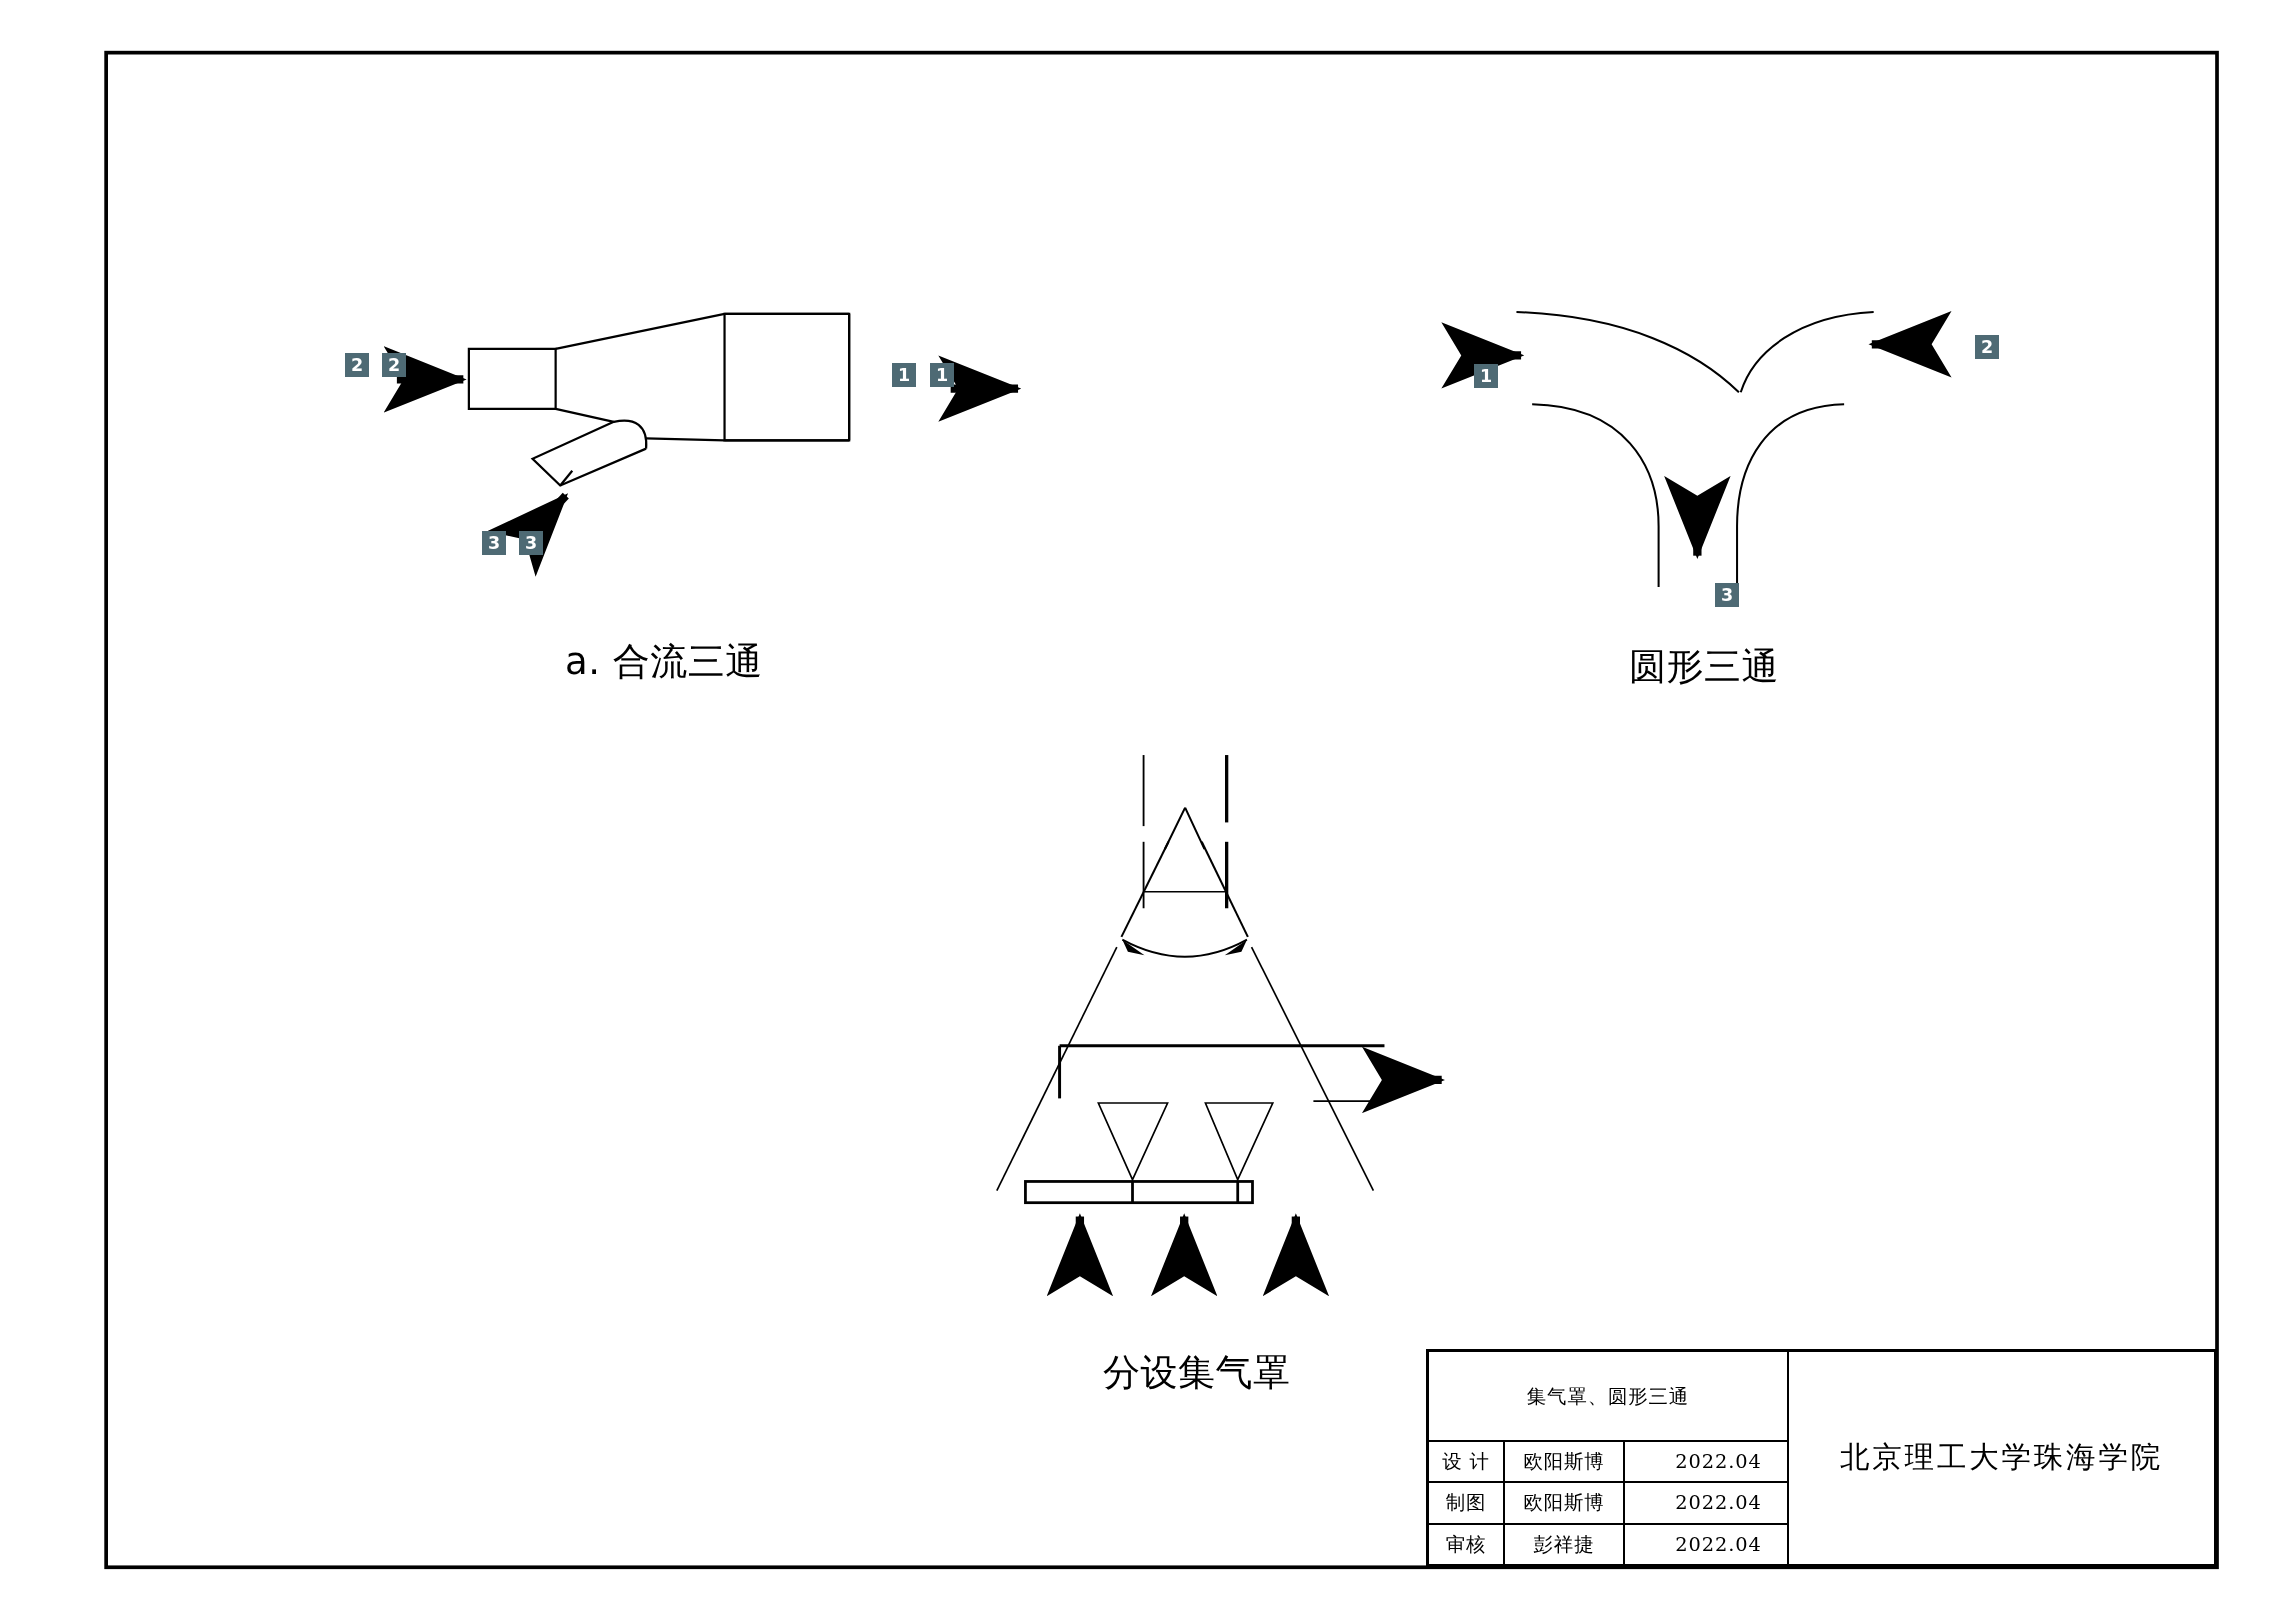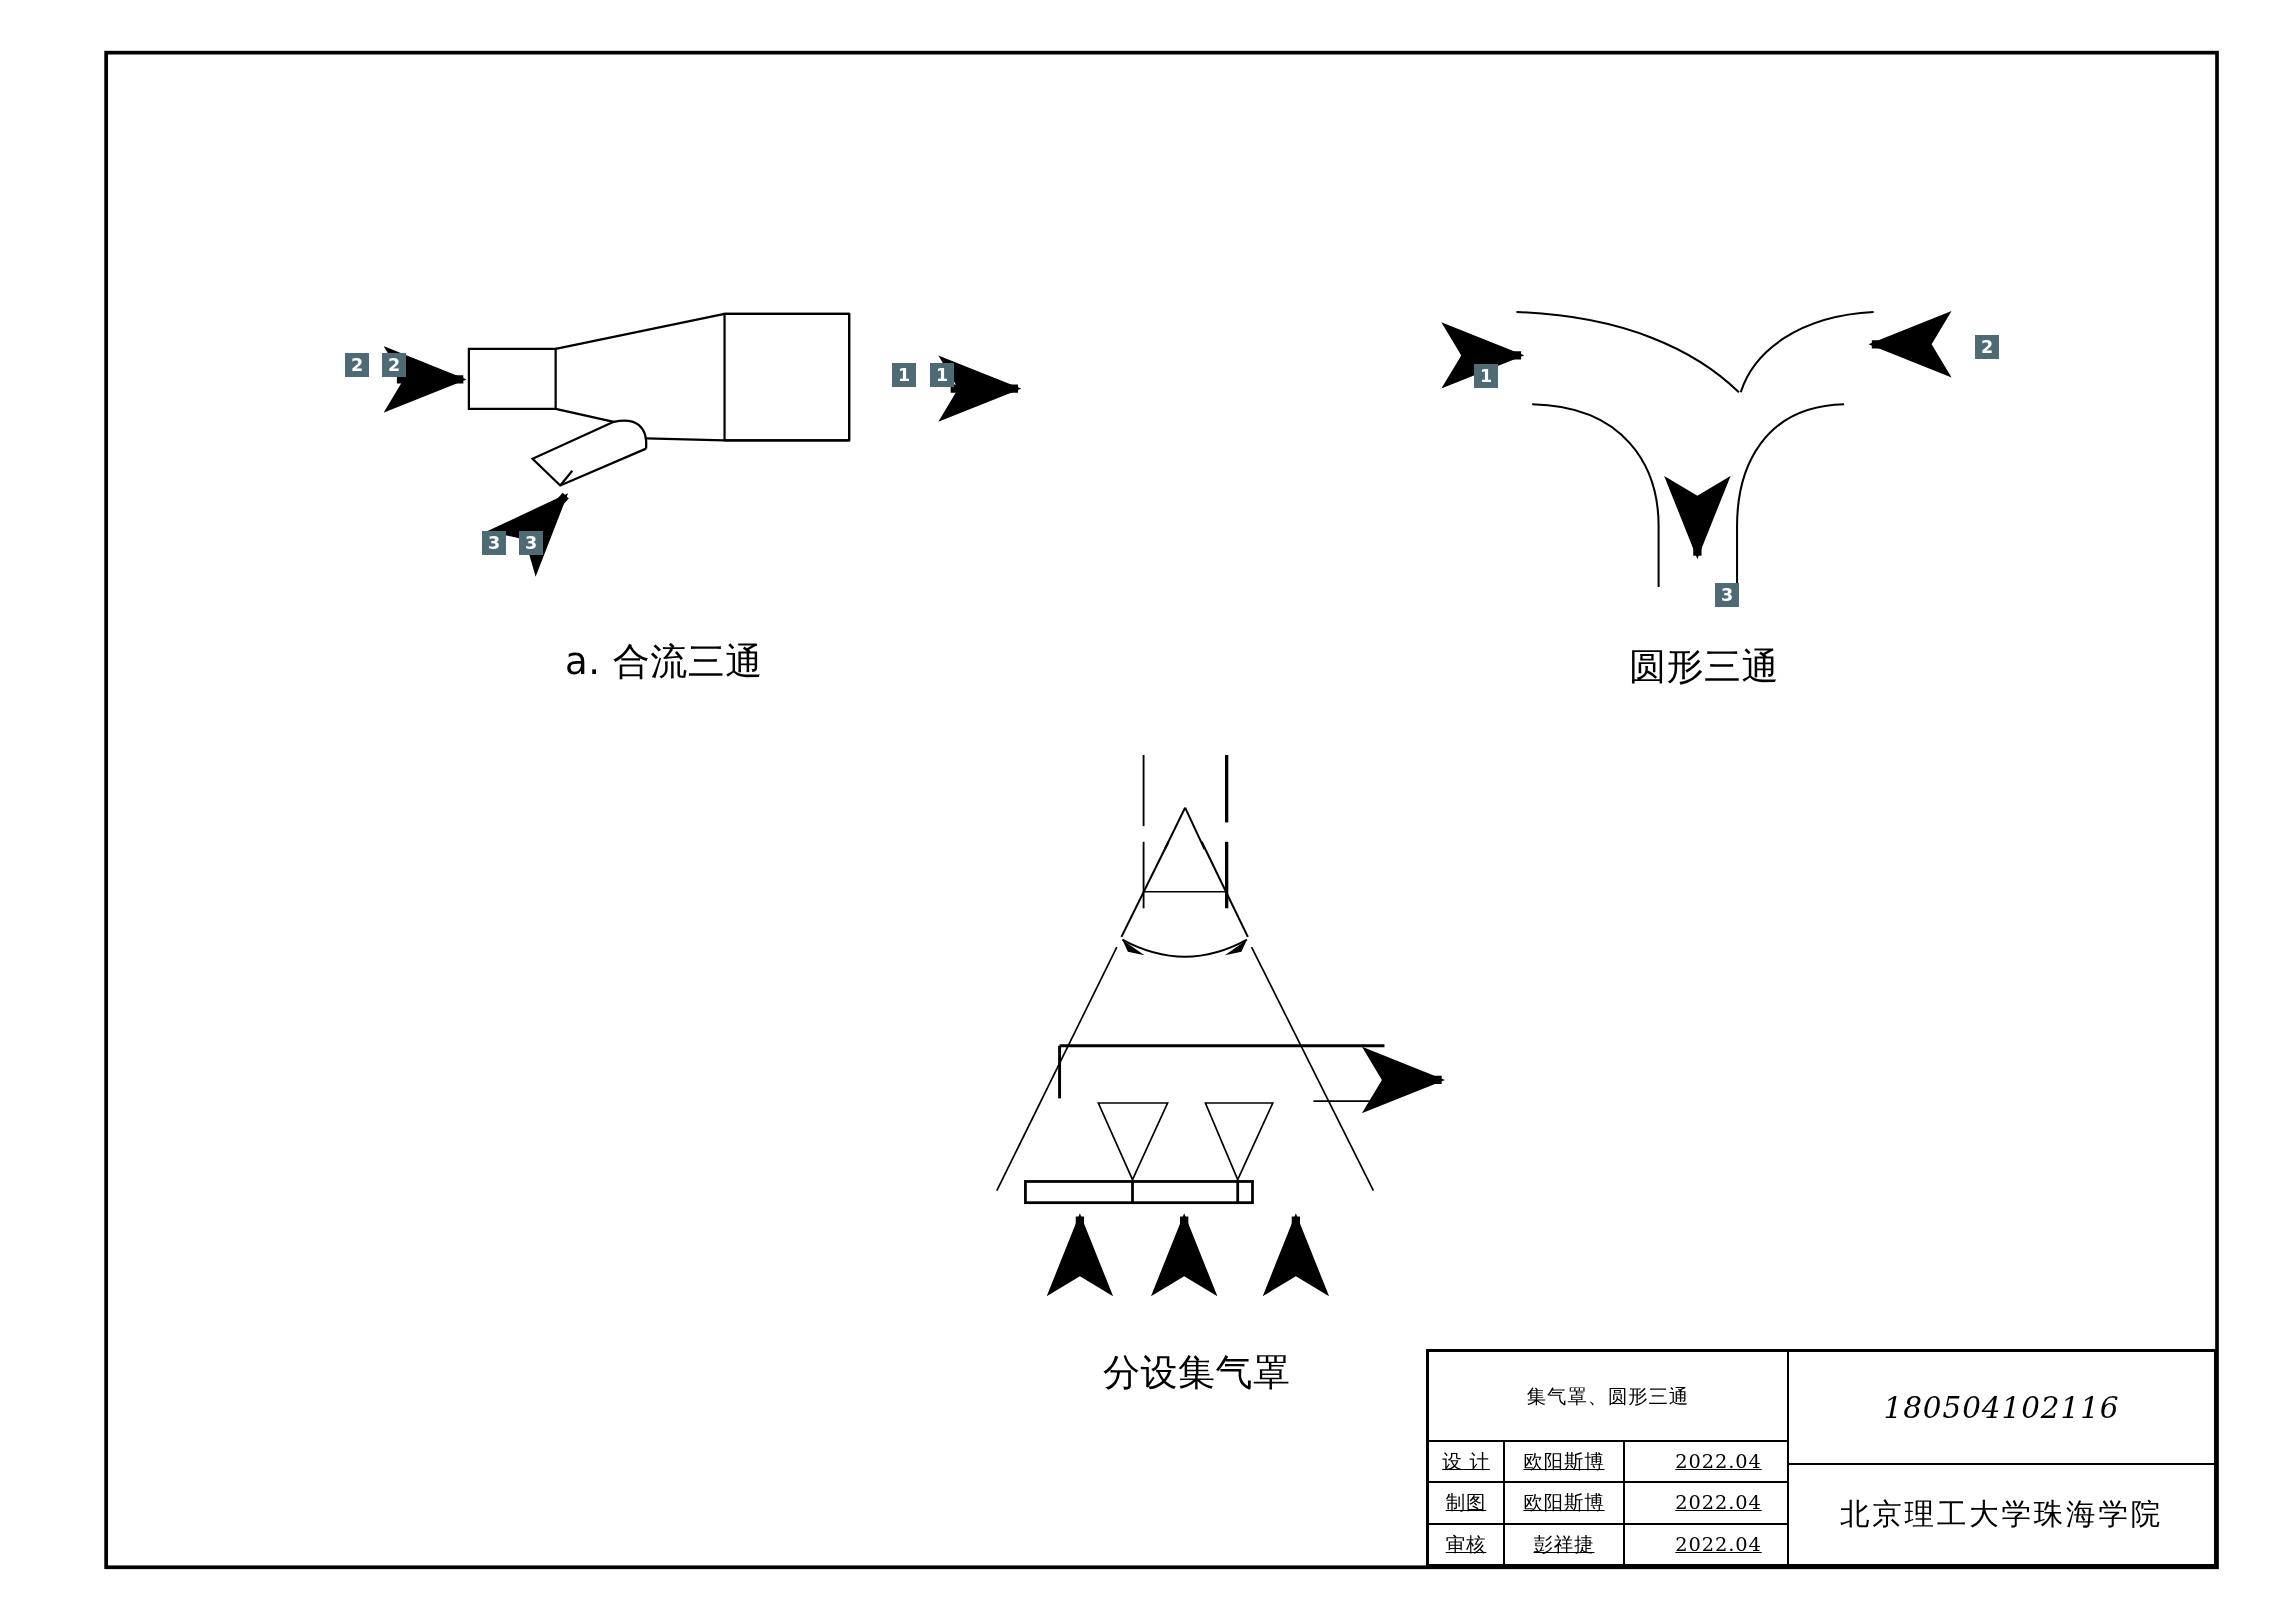--- a/index.html
+++ b/index.html
@@ -79,21 +79,20 @@
     font-family: "DejaVu Serif", "Liberation Serif", serif;
     font-size: 19.4px;
     letter-spacing: 0.9px;
     color: #000;
   }
   .tb-row {
     flex: 1;
     display: flex;
     box-sizing: border-box;
     border-bottom: 2.8px solid #000;
-    text-decoration: underline;
   }
   .tb-row:last-child { border-bottom: none; text-align: right; }
   .tb-c1 {
     width: 76px;
     border-right: 2.8px solid #000;
     box-sizing: border-box;
   }
   .tb-c2 {
     width: 120px;
     border-right: 2.8px solid #000;
@@ -285,19 +284,18 @@
         <div class="tb-c2">
           <div class="tb-cell">彭祥捷</div>
         </div>
         <div class="tb-c3">
           <div class="tb-cell">2022.04</div>
         </div>
       </div>
     </div>
 
     <div id="tb-right">
-      <div class="tb-num">180504102116</div>
       <div class="tb-org">北京理工大学珠海学院</div>
     </div>
   </div>
 
 </div>
 
 
 </body></html>

